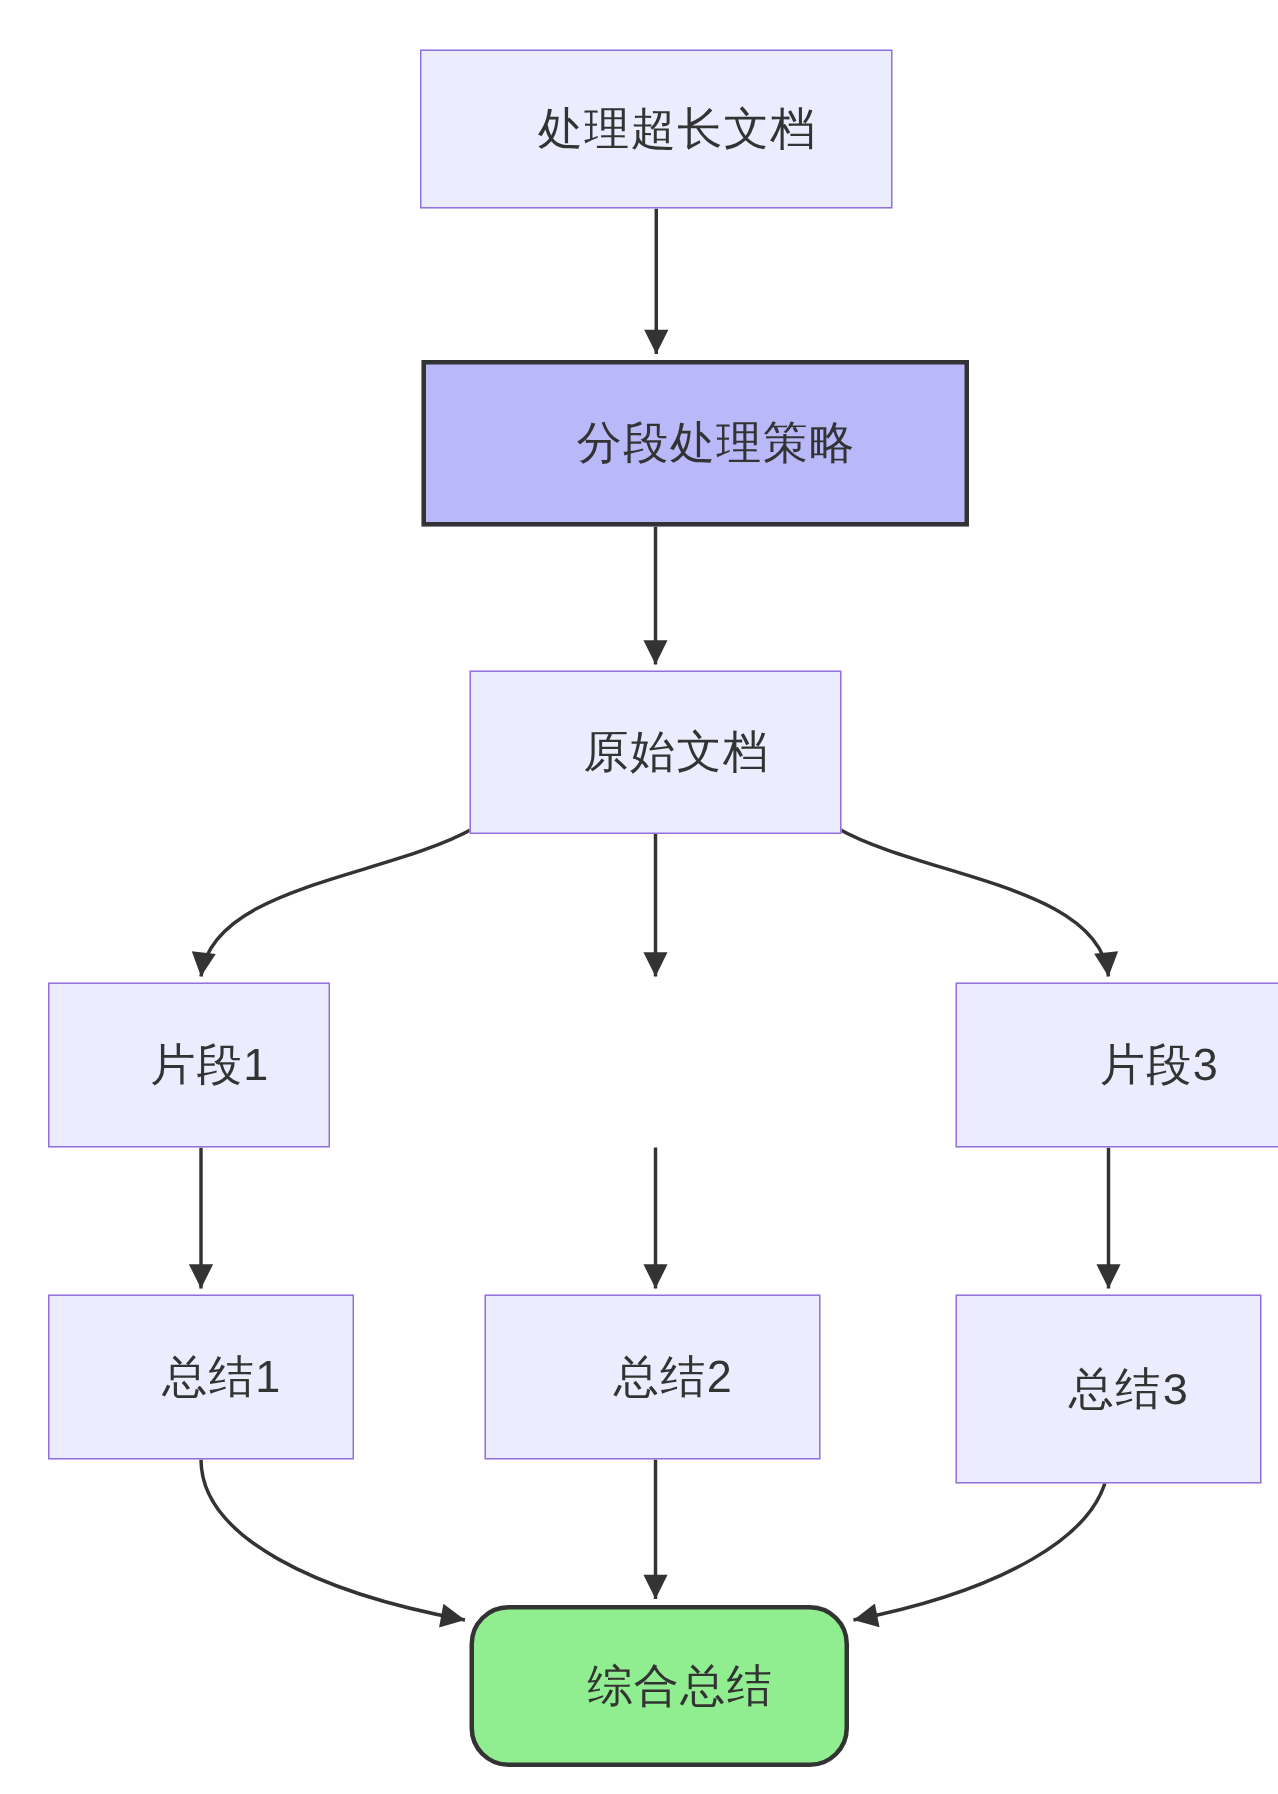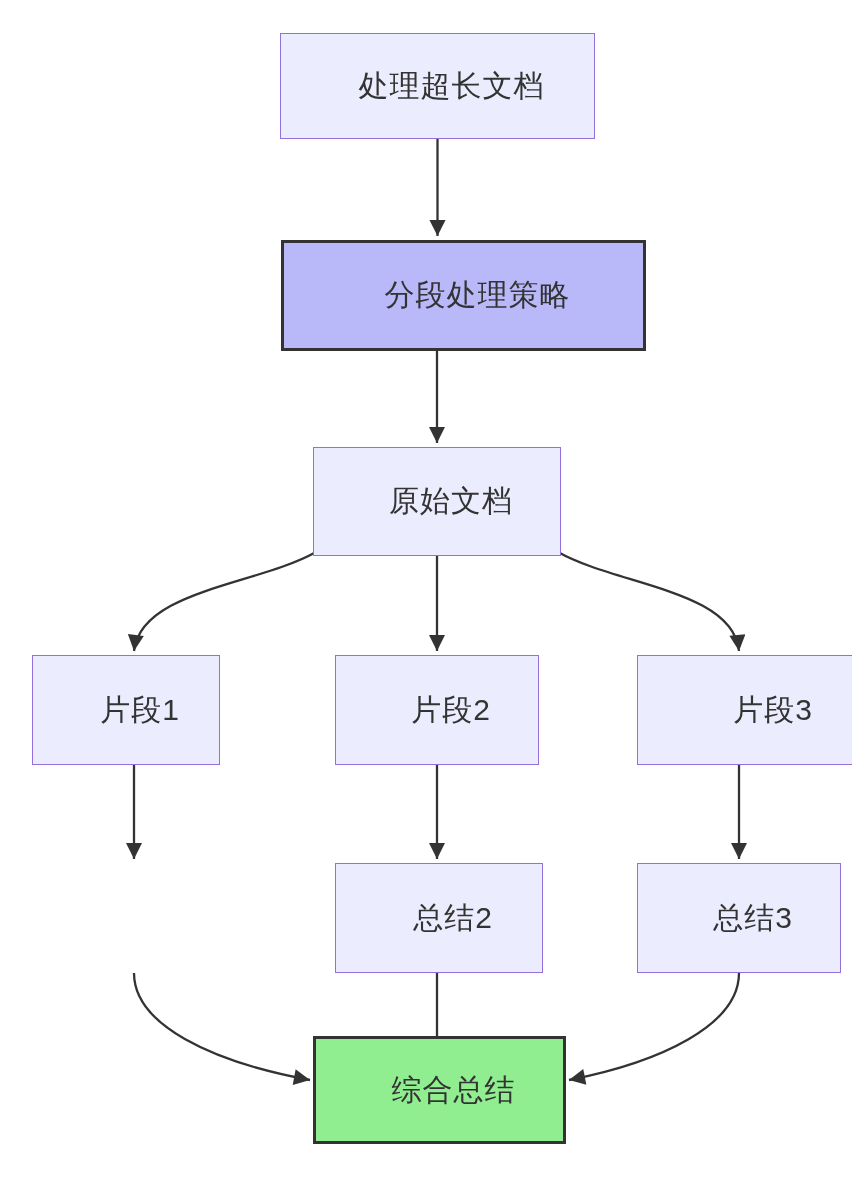--- a/index.html
+++ b/index.html
@@ -70,24 +70,24 @@
   </svg>
 
   <div class="node" style="left:280px;top:33px;width:315px;height:106px;">处理超长文档</div>
 
   <div class="node highlight" style="left:281px;top:240px;width:365px;height:111px;">分段处理策略</div>
 
   <div class="node" style="left:313px;top:447px;width:248px;height:109px;">原始文档</div>
 
   <div class="node" style="left:32px;top:655px;width:188px;height:110px;">片段1</div>
 
-  <div class="node" style="left:335px;top:655px;width:204px;height:110px;">片段2</div>
 
   <div class="node" style="left:637px;top:655px;width:244px;height:110px;">片段3</div>
 
+  <div class="node" style="left:32px;top:863px;width:204px;height:110px;">总结1</div>
 
-  <div class="node" style="left:335px;top:863px;width:208px;height:110px;">总结2</div>
+  <div class="node" style="left:323px;top:863px;width:224px;height:110px;">总结2</div>
 
-  <div class="node" style="left:637px;top:863px;width:204px;height:110px;">总结3</div>
+  <div class="node" style="left:637px;top:863px;width:204px;height:126px;font-family:Liberation Mono, monospace;">总结3</div>
 
-  <div class="node result" style="left:313px;top:1036px;width:253px;height:108px;">综合总结</div>
+  <div class="node result" style="left:313px;top:1070px;width:253px;height:108px;border-radius:26px;">综合总结</div>
 
 </div>
 
 </body></html>

